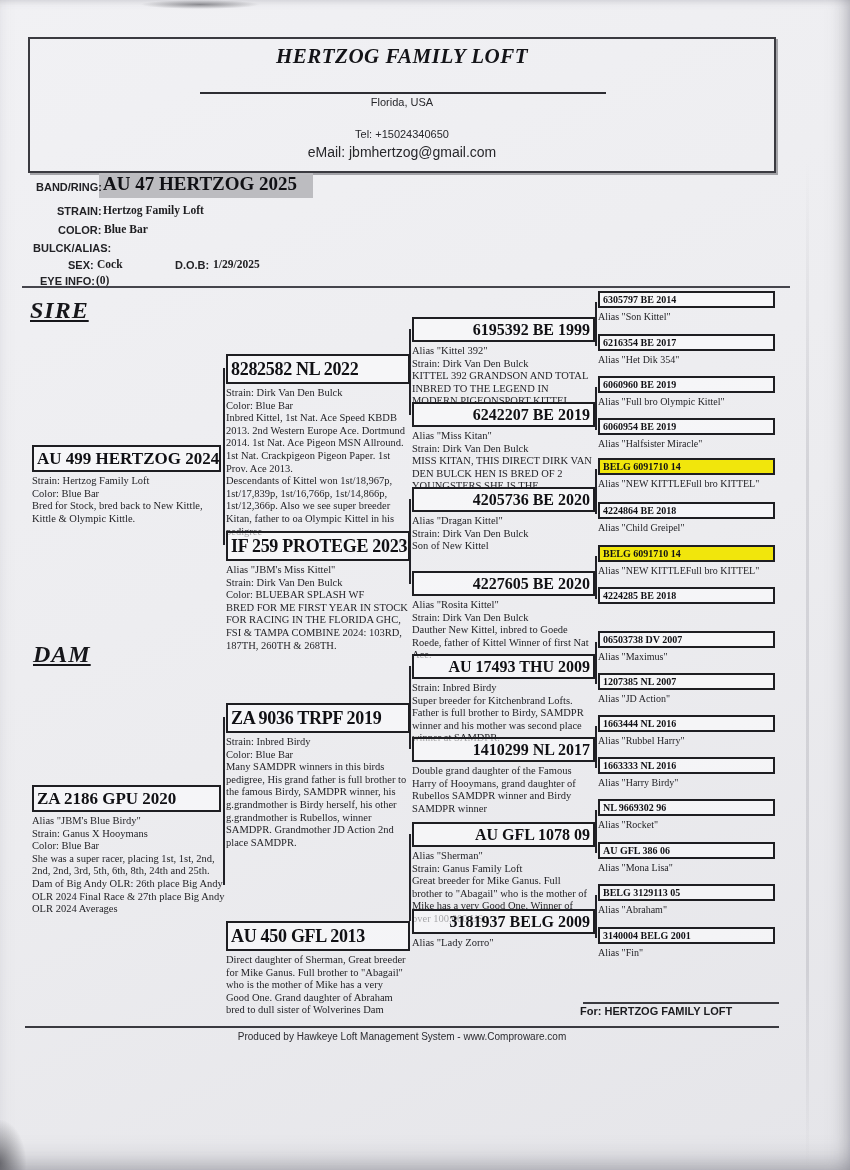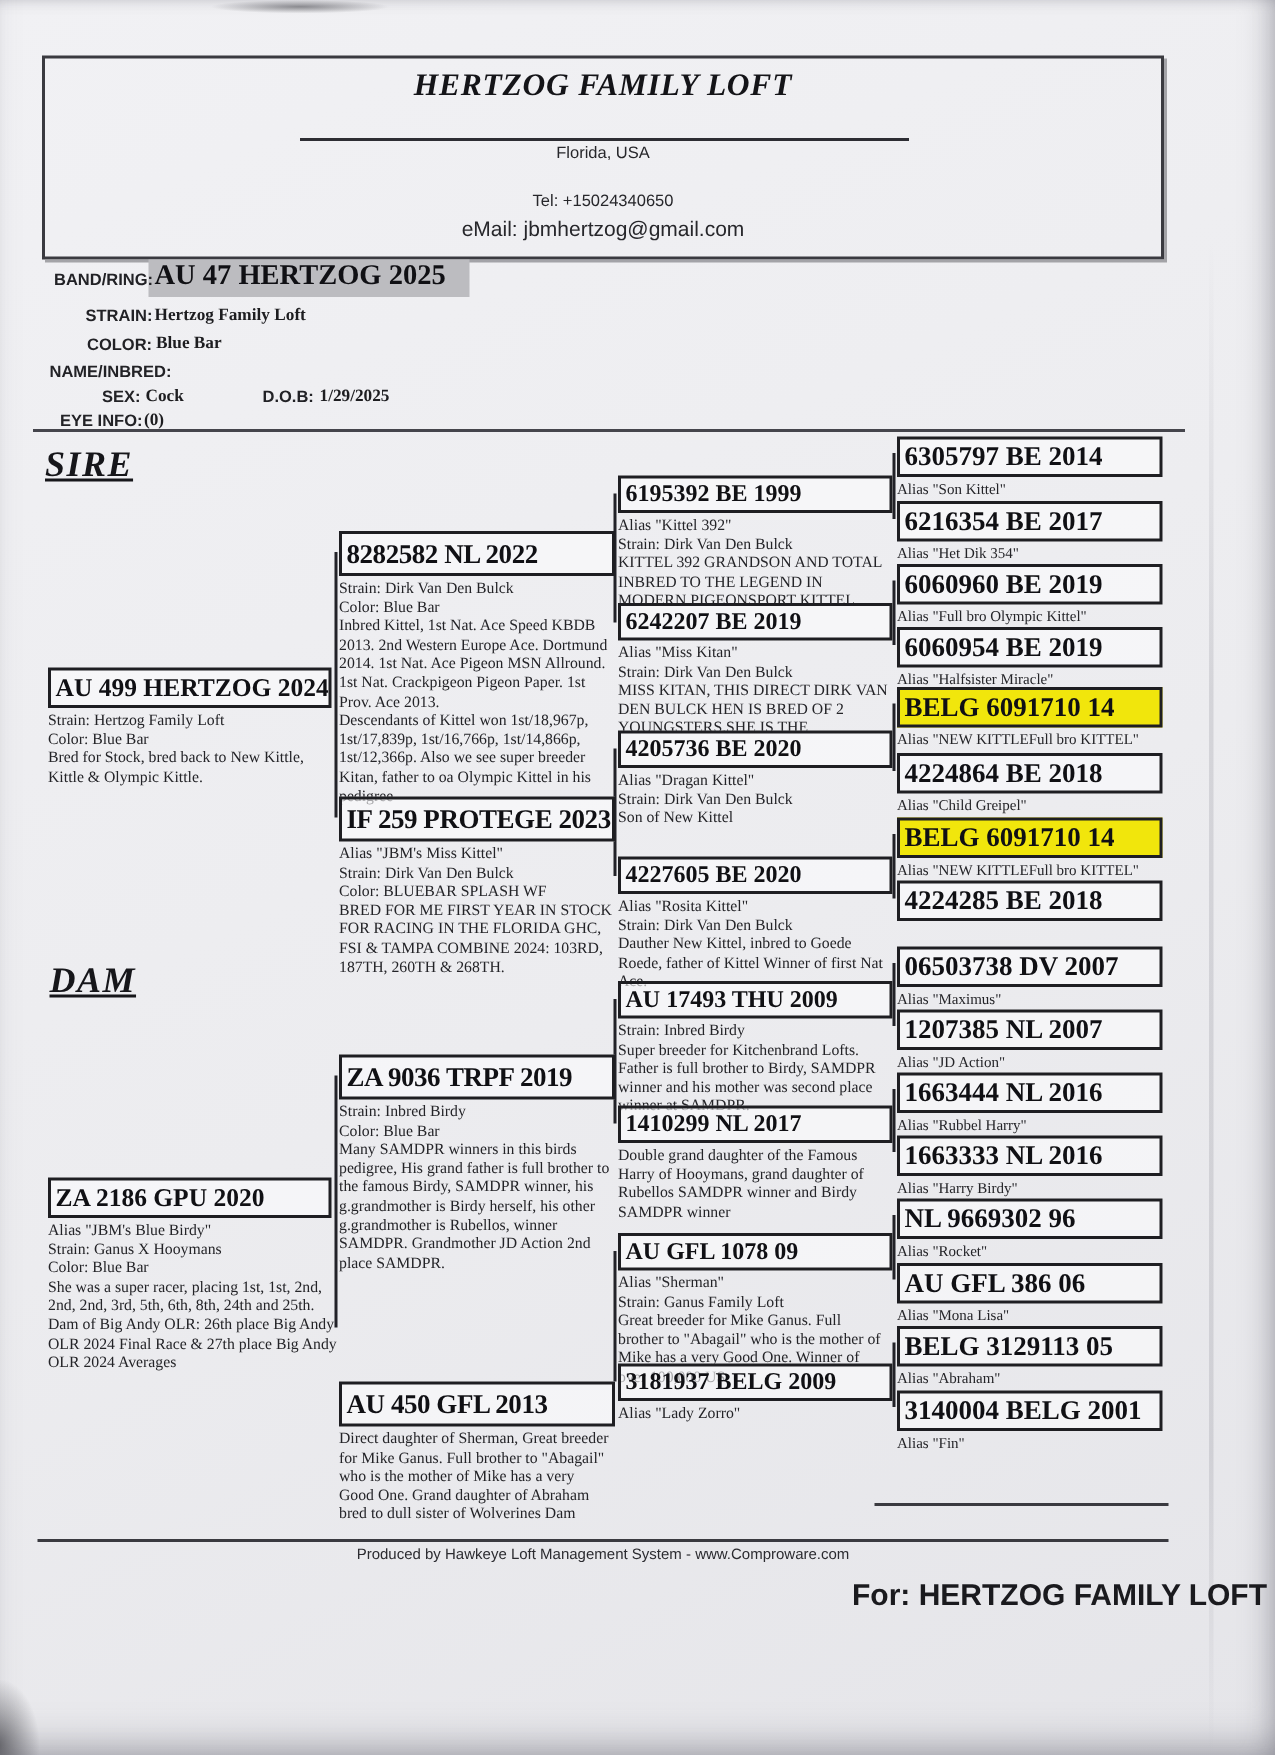--- a/index.html
+++ b/index.html
@@ -31,32 +31,32 @@
 
   .sep{left:22px;top:286px;width:768px;height:2px;background:#45454c;}
 
   .sec-label{font-size:24px;font-weight:bold;font-style:italic;text-decoration:underline;color:#16161a;letter-spacing:1px;}
 
   
   .node{position:absolute;}
   .band{border:2px solid #1e1e22;background:rgba(252,252,253,.6);font-weight:bold;white-space:nowrap;overflow:hidden;color:#101014;}
   .band.xl{font-size:18px;letter-spacing:-.3px;padding:3px 3px 2px 3px;}
   .band.l1{font-size:17px;padding:2px 3px 1px 3px;}
-  .band.lg{font-size:16px;padding:2px 3px 1px 3px;}
-  .band.md{font-size:18px;padding:1px 7px 1px 3px;}
+  .band.lg{font-size:16px;padding:2px 3px 1px 3px;text-align:right;}
+  .band.md{font-size:10px;padding:1px 7px 1px 3px;}
   .band.hl{background:#f1e60c;}
   .desc{margin-top:3px;font-size:10.5px;line-height:12.6px;color:#242428;}
   .desc div{margin:0;}
   .alias{margin-top:3px;font-size:10px;color:#242428;white-space:nowrap;}
 
   .vline{width:2px;background:#222228;}
 
   
   .for-over{left:583px;top:1002px;width:196px;height:2px;background:#3a3a40;}
-  .for-text{left:568px;top:1005px;width:200px;font-family:"Liberation Sans",sans-serif;font-size:20px;font-weight:bold;color:#1a1a1e;white-space:nowrap;margin-top:48px;}
+  .for-text{left:580px;top:1005px;width:200px;font-family:"Liberation Sans",sans-serif;font-size:11px;font-weight:bold;color:#1a1a1e;white-space:nowrap;}
   .foot-line{left:25px;top:1026px;width:754px;height:2px;background:#3a3a40;}
   .produced{left:25px;top:1031px;width:754px;text-align:center;font-family:"Liberation Sans",sans-serif;font-size:10px;color:#2b2b30;}
 </style>
 </head>
 <body>
 
 <div class="page">
 
   <div class="abs smudge-top"></div>
   <div class="abs smudge-bl"></div>
@@ -73,21 +73,21 @@
   <div class="abs band-hl"></div>
   <div class="abs lbl" style="left:36px;top:181px;">BAND/RING:</div>
   <div class="abs band-val">AU 47 HERTZOG 2025</div>
 
   <div class="abs lbl" style="left:57px;top:205px;">STRAIN:</div>
   <div class="abs val" style="left:103px;top:204px;">Hertzog Family Loft</div>
 
   <div class="abs lbl" style="left:58px;top:224px;">COLOR:</div>
   <div class="abs val" style="left:104px;top:223px;">Blue Bar</div>
 
-  <div class="abs lbl" style="left:33px;top:242px;">NAME/INBRED:</div>
+  <div class="abs lbl" style="left:33px;top:242px;">BULCK/ALIAS:</div>
 
   <div class="abs lbl" style="left:68px;top:259px;">SEX:</div>
   <div class="abs val" style="left:97px;top:258px;">Cock</div>
   <div class="abs lbl" style="left:175px;top:259px;">D.O.B:</div>
   <div class="abs val" style="left:213px;top:258px;">1/29/2025</div>
 
   <div class="abs lbl" style="left:40px;top:275px;">EYE INFO:</div>
   <div class="abs val" style="left:96px;top:274px;">(0)</div>
 
   <div class="abs sep"></div>

